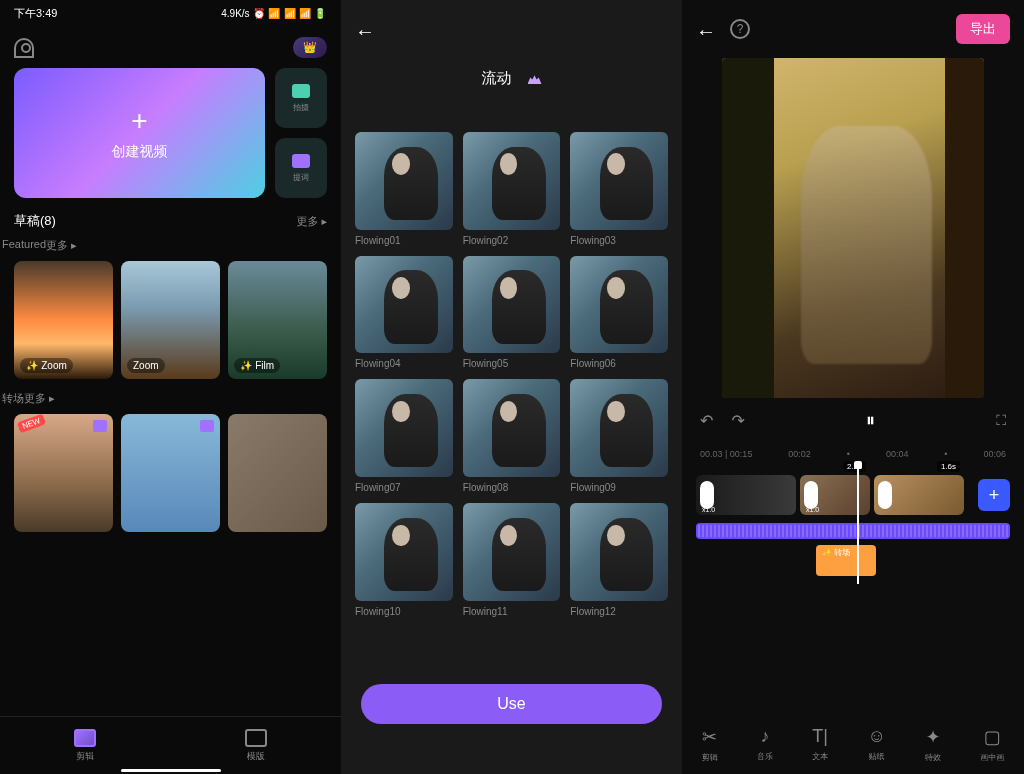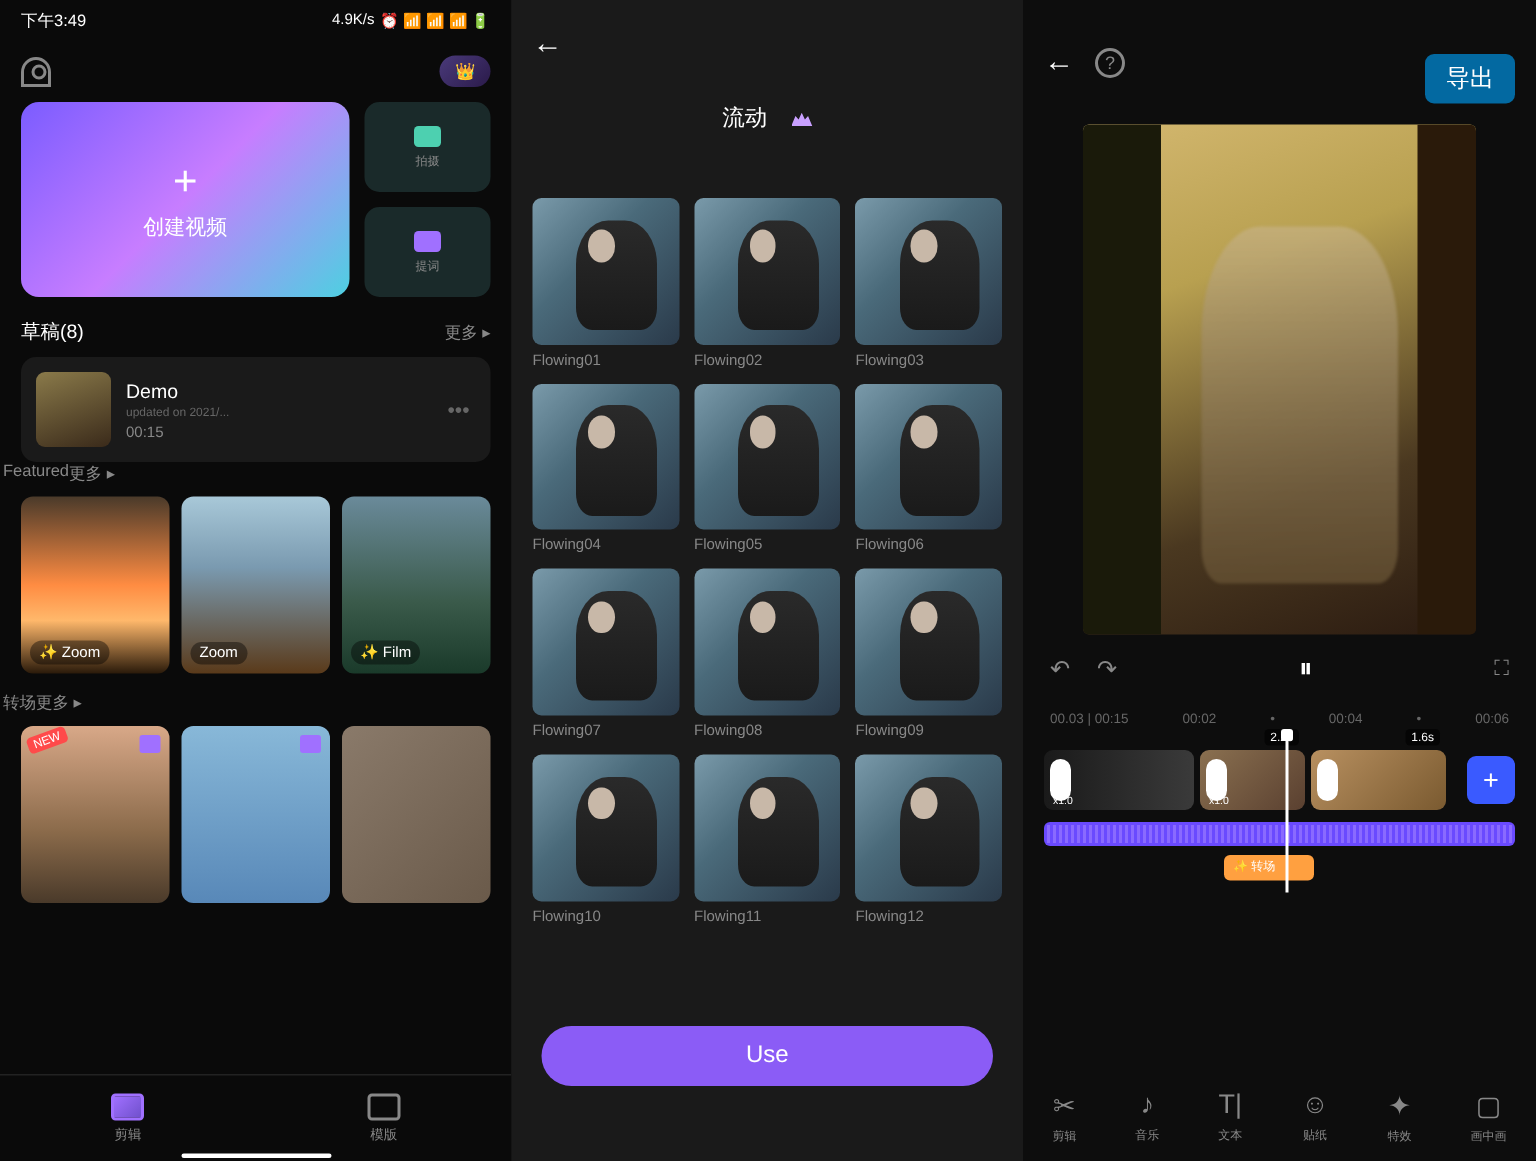--- a/index.html
+++ b/index.html
@@ -14,21 +14,21 @@
   .status-icons { display: flex; gap: 4px; align-items: center; font-size: 10px; }
   .top-row { display: flex; justify-content: space-between; padding: 10px 14px; align-items: center; }
   .profile-icon { width: 20px; height: 20px; border: 2px solid #888; border-radius: 50% 50% 0 0; position: relative; }
   .profile-icon::after { content: ''; position: absolute; top: 3px; left: 5px; width: 6px; height: 6px; border: 2px solid #888; border-radius: 50%; }
   .crown-badge { background: linear-gradient(135deg, #4a3a7a, #2a1a4a); padding: 4px 10px; border-radius: 12px; font-size: 11px; color: #c9a0ff; }
   .hero-row { display: flex; gap: 10px; padding: 0 14px; }
   .create-video { flex: 1; height: 130px; background: linear-gradient(135deg, #7b5cff, #c77dff, #4dd0e1); border-radius: 12px; display: flex; flex-direction: column; align-items: center; justify-content: center; color: #fff; }
   .create-plus { font-size: 28px; font-weight: 200; }
   .create-label { font-size: 14px; margin-top: 6px; }
   .side-btns { display: flex; flex-direction: column; gap: 10px; }
-  .side-btn { width: 84px; height: 60px; background: #1a2a2a; border-radius: 10px; display: flex; flex-direction: column; align-items: center; justify-content: center; }
+  .side-btn { width: 52px; height: 60px; background: #1a2a2a; border-radius: 10px; display: flex; flex-direction: column; align-items: center; justify-content: center; }
   .side-btn-icon { width: 18px; height: 14px; background: #4dd0b0; border-radius: 3px; }
   .side-btn-icon2 { width: 18px; height: 14px; background: #a070ff; border-radius: 3px; }
   .side-btn-label { font-size: 8px; color: #888; margin-top: 4px; }
   .section-header { display: flex; justify-content: space-between; padding: 14px 14px 8px; color: #fff; font-size: 13px; align-items: center; }
   .more-link { font-size: 11px; color: #888; }
   .draft-card { margin: 0 14px; background: #1a1a1a; border-radius: 10px; padding: 10px; display: flex; gap: 10px; align-items: center; }
   .draft-thumb { width: 50px; height: 50px; background: linear-gradient(160deg, #8a7a4a, #3a2a1a); border-radius: 6px; }
   .draft-info { flex: 1; color: #fff; }
   .draft-name { font-size: 13px; }
   .draft-meta { font-size: 8px; color: #666; margin-top: 2px; }
@@ -63,21 +63,21 @@
   .flow-item { display: flex; flex-direction: column; }
   .flow-thumb { aspect-ratio: 1; background: linear-gradient(135deg, #7a9aaa 0%, #4a6a7a 40%, #2a3a4a 100%); border-radius: 6px; position: relative; overflow: hidden; }
   .flow-thumb::before { content: ''; position: absolute; left: 30%; top: 15%; width: 55%; height: 75%; background: linear-gradient(180deg, #2a2a2a, #1a1a1a); border-radius: 40% 40% 20% 20%; }
   .flow-thumb::after { content: ''; position: absolute; left: 38%; top: 22%; width: 18%; height: 22%; background: #c8b8a8; border-radius: 50%; }
   .flow-label { font-size: 10px; color: #888; margin-top: 5px; }
   .use-btn { position: absolute; bottom: 50px; left: 20px; right: 20px; height: 40px; background: #8b5cf6; color: #fff; border-radius: 20px; display: flex; align-items: center; justify-content: center; font-size: 16px; }
 
   
   .p3-head { padding: 14px; display: flex; align-items: center; gap: 14px; }
   .help-icon { width: 20px; height: 20px; border: 2px solid #888; border-radius: 50%; color: #888; font-size: 12px; display: flex; align-items: center; justify-content: center; }
-  .export-btn { margin-left: auto; background: #0369a1; color: #fff; padding: 6px 14px; border-radius: 6px; font-size: 16px; margin-top: 22px; }
+  .export-btn { margin-left: auto; background: #ec4899; color: #fff; padding: 6px 14px; border-radius: 6px; font-size: 13px; }
   .preview { margin: 0 40px; height: 340px; background: linear-gradient(160deg, #d4b870 0%, #b8a050 30%, #4a3820 70%, #2a1a10 100%); border-radius: 4px; position: relative; overflow: hidden; }
   .preview::before { content: ''; position: absolute; left: 0; top: 0; width: 20%; height: 100%; background: #1a1a0a; }
   .preview::after { content: ''; position: absolute; right: 0; top: 0; width: 15%; height: 100%; background: #2a1a0a; }
   .person-silhouette { position: absolute; left: 30%; top: 20%; width: 50%; height: 70%; background: linear-gradient(180deg, rgba(200,180,140,0.6), rgba(100,80,50,0.8)); border-radius: 30% 30% 10% 10%; filter: blur(1px); }
   .playback-row { display: flex; align-items: center; justify-content: space-between; padding: 12px 18px; color: #888; }
   .pb-left { display: flex; gap: 18px; font-size: 16px; }
   .pb-center { font-size: 18px; color: #fff; }
   .pb-right { font-size: 14px; }
   .time-ruler { display: flex; justify-content: space-between; padding: 6px 18px; font-size: 9px; color: #666; }
   .timeline { padding: 8px 14px; position: relative; }
@@ -85,21 +85,21 @@
   .clip { height: 40px; border-radius: 6px; position: relative; display: flex; align-items: center; }
   .clip1 { width: 100px; background: linear-gradient(90deg, #1a1a1a, #3a3a3a); }
   .clip2 { width: 70px; background: linear-gradient(135deg, #8a7050, #5a4030); }
   .clip3 { width: 90px; background: linear-gradient(135deg, #b89060, #7a5a30); }
   .clip-handle { width: 14px; height: 28px; background: #fff; border-radius: 7px; margin: 0 4px; }
   .clip-time { position: absolute; top: -14px; right: 4px; font-size: 8px; color: #fff; background: rgba(0,0,0,0.6); padding: 1px 4px; border-radius: 3px; }
   .clip-speed { position: absolute; bottom: 2px; left: 6px; font-size: 7px; color: #fff; }
   .add-clip { width: 32px; height: 32px; background: #3a5aff; border-radius: 6px; color: #fff; display: flex; align-items: center; justify-content: center; font-size: 18px; margin-left: auto; }
   .audio-track { height: 16px; background: #6a4aff; border-radius: 4px; margin-top: 6px; position: relative; overflow: hidden; }
   .audio-wave { position: absolute; inset: 2px; background: repeating-linear-gradient(90deg, #8a6aff 0 2px, transparent 2px 4px); }
-  .fx-track { height: 17px; background: #ffa040; border-radius: 4px; margin-top: 6px; width: 60px; margin-left: 120px; font-size: 8px; color: #fff; padding: 2px 6px; }
+  .fx-track { height: 31px; background: #ffa040; border-radius: 4px; margin-top: 6px; width: 60px; margin-left: 120px; font-size: 8px; color: #fff; padding: 2px 6px; }
   .playhead { position: absolute; top: 0; bottom: 0; left: 175px; width: 2px; background: #fff; }
   .playhead::before { content: ''; position: absolute; top: -4px; left: -3px; width: 8px; height: 8px; background: #fff; border-radius: 2px; }
   .tool-bar { position: absolute; bottom: 0; left: 0; right: 0; height: 60px; display: flex; justify-content: space-around; align-items: center; background: #0d0d0d; }
   .tool-item { display: flex; flex-direction: column; align-items: center; gap: 4px; color: #888; }
   .tool-icon { font-size: 18px; }
   .tool-label { font-size: 8px; }
 </style>
 </head>
 <body>
 
@@ -128,29 +128,20 @@
       <div class="side-btn">
         <div class="side-btn-icon2"></div>
         <div class="side-btn-label">提词</div>
       </div>
     </div>
   </div>
   <div class="section-header">
     <span>草稿(8)</span>
     <span class="more-link">更多 ▸</span>
   </div>
-  <div class="draft-card">
-    <div class="draft-thumb"></div>
-    <div class="draft-info">
-      <div class="draft-name">Demo</div>
-      <div class="draft-meta">updated on 2021/...</div>
-      <div class="draft-dur">00:15</div>
-    </div>
-    <div class="draft-more">•••</div>
-  </div>
   <div class="sub-label">
     <span>Featured</span>
     <span class="more-link">更多 ▸</span>
   </div>
   <div class="thumb-row">
     <div class="thumb sunset">
         <span class="thumb-label">✨ Zoom</span>
       </div>
     <div class="thumb boat">
         <span class="thumb-label">Zoom</span>

